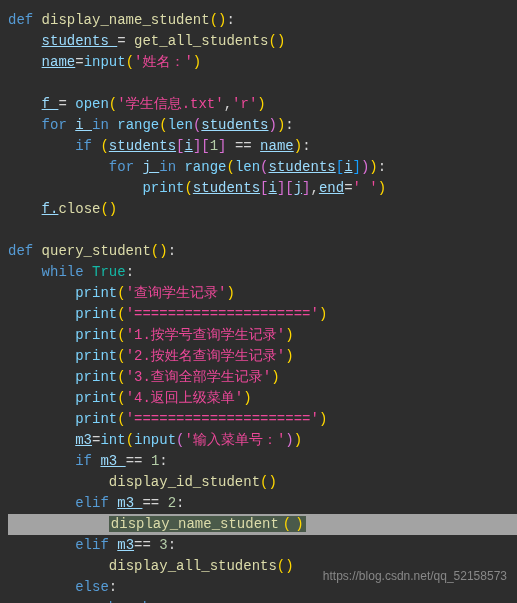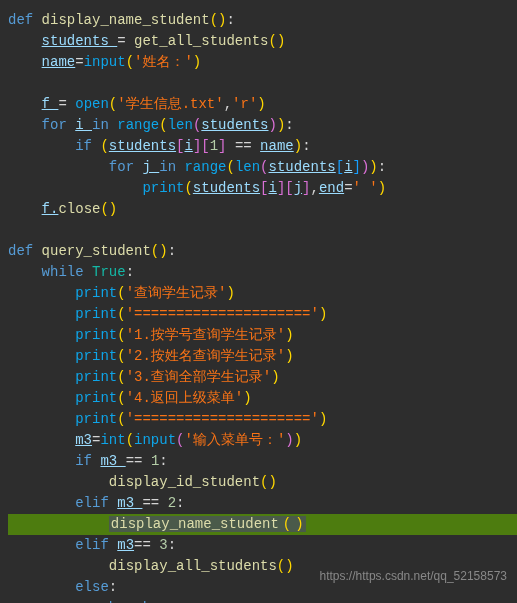--- a/index.html
+++ b/index.html
@@ -16,26 +16,26 @@
       position: relative;
     }
     .code-area {
       padding: 10px 0 10px 8px;
       white-space: pre;
     }
     .line {
       height: 21px;
     }
     .line.highlight {
-      background: #4d7c0f;
+      background: #a3a3a3;
     }
     .keyword { color: #569cd6; }
     .func-name { color: #dcdcaa; }
-    .builtin { color: #0ea5e9; }
-    .string { color: #f97316; }
+    .builtin { color: #7dd3fc; }
+    .string { color: #ec4899; }
     .number { color: #b5cea8; }
     .paren { color: #ffd700; }
     .paren2 { color: #da70d6; }
     .paren3 { color: #179fff; }
     .operator { color: #d4d4d4; }
     .variable { color: #9cdcfe; text-decoration: underline; }
     .const { color: #14b8a6; }
     .call-hl {
       background: #4a5a4a;
       padding: 0 2px;
@@ -46,13 +46,13 @@
       right: 10px;
       color: #888;
       font-size: 12px;
       font-family: Arial, sans-serif;
     }
   </style>
 </head>
 <body>
 
 <div class="code-area"><div class="line"><span class="keyword">def </span><span class="func-name">display_name_student</span><span class="paren">(</span><span class="paren">)</span><span class="operator">:</span></div><div class="line">    <span class="variable">students </span><span class="operator">= </span><span class="func-name">get_all_students</span><span class="paren">(</span><span class="paren">)</span></div><div class="line">    <span class="variable">name</span><span class="operator">=</span><span class="builtin">input</span><span class="paren">(</span><span class="string">'姓名：'</span><span class="paren">)</span></div><div class="line"></div><div class="line">    <span class="variable">f </span><span class="operator">= </span><span class="builtin">open</span><span class="paren">(</span><span class="string">'学生信息.txt'</span><span class="operator">,</span><span class="string">'r'</span><span class="paren">)</span></div><div class="line">    <span class="keyword">for </span><span class="variable">i </span><span class="keyword">in </span><span class="builtin">range</span><span class="paren">(</span><span class="builtin">len</span><span class="paren2">(</span><span class="variable">students</span><span class="paren2">)</span><span class="paren">)</span><span class="operator">:</span></div><div class="line">        <span class="keyword">if </span><span class="paren">(</span><span class="variable">students</span><span class="paren2">[</span><span class="variable">i</span><span class="paren2">]</span><span class="paren2">[</span><span class="number">1</span><span class="paren2">]</span><span class="operator"> == </span><span class="variable">name</span><span class="paren">)</span><span class="operator">:</span></div><div class="line">            <span class="keyword">for </span><span class="variable">j </span><span class="keyword">in </span><span class="builtin">range</span><span class="paren">(</span><span class="builtin">len</span><span class="paren2">(</span><span class="variable">students</span><span class="paren3">[</span><span class="variable">i</span><span class="paren3">]</span><span class="paren2">)</span><span class="paren">)</span><span class="operator">:</span></div><div class="line">                <span class="builtin">print</span><span class="paren">(</span><span class="variable">students</span><span class="paren2">[</span><span class="variable">i</span><span class="paren2">]</span><span class="paren2">[</span><span class="variable">j</span><span class="paren2">]</span><span class="operator">,</span><span class="variable">end</span><span class="operator">=</span><span class="string">' '</span><span class="paren">)</span></div><div class="line">    <span class="variable">f.</span><span class="func-name">close</span><span class="paren">(</span><span class="paren">)</span></div><div class="line"></div><div class="line"><span class="keyword">def </span><span class="func-name">query_student</span><span class="paren">(</span><span class="paren">)</span><span class="operator">:</span></div><div class="line">    <span class="keyword">while </span><span class="const">True</span><span class="operator">:</span></div><div class="line">        <span class="builtin">print</span><span class="paren">(</span><span class="string">'查询学生记录'</span><span class="paren">)</span></div><div class="line">        <span class="builtin">print</span><span class="paren">(</span><span class="string">'====================='</span><span class="paren">)</span></div><div class="line">        <span class="builtin">print</span><span class="paren">(</span><span class="string">'1.按学号查询学生记录'</span><span class="paren">)</span></div><div class="line">        <span class="builtin">print</span><span class="paren">(</span><span class="string">'2.按姓名查询学生记录'</span><span class="paren">)</span></div><div class="line">        <span class="builtin">print</span><span class="paren">(</span><span class="string">'3.查询全部学生记录'</span><span class="paren">)</span></div><div class="line">        <span class="builtin">print</span><span class="paren">(</span><span class="string">'4.返回上级菜单'</span><span class="paren">)</span></div><div class="line">        <span class="builtin">print</span><span class="paren">(</span><span class="string">'====================='</span><span class="paren">)</span></div><div class="line">        <span class="variable">m3</span><span class="operator">=</span><span class="builtin">int</span><span class="paren">(</span><span class="builtin">input</span><span class="paren2">(</span><span class="string">'输入菜单号：'</span><span class="paren2">)</span><span class="paren">)</span></div><div class="line">        <span class="keyword">if </span><span class="variable">m3 </span><span class="operator">== </span><span class="number">1</span><span class="operator">:</span></div><div class="line">            <span class="func-name">display_id_student</span><span class="paren">(</span><span class="paren">)</span></div><div class="line">        <span class="keyword">elif </span><span class="variable">m3 </span><span class="operator">== </span><span class="number">2</span><span class="operator">:</span></div><div class="line highlight">            <span class="func-name call-hl">display_name_student</span><span class="paren call-hl">(</span><span class="paren call-hl">)</span></div><div class="line">        <span class="keyword">elif </span><span class="variable">m3</span><span class="operator">== </span><span class="number">3</span><span class="operator">:</span></div><div class="line">            <span class="func-name">display_all_students</span><span class="paren">(</span><span class="paren">)</span></div><div class="line">        <span class="keyword">else</span><span class="operator">:</span></div><div class="line">            <span class="keyword">break</span></div></div>
-<div class="watermark">https://https.csdn.net/qq_52158573</div>
+<div class="watermark">https://blog.csdn.net/qq_52158573</div>
 
 </body></html>

